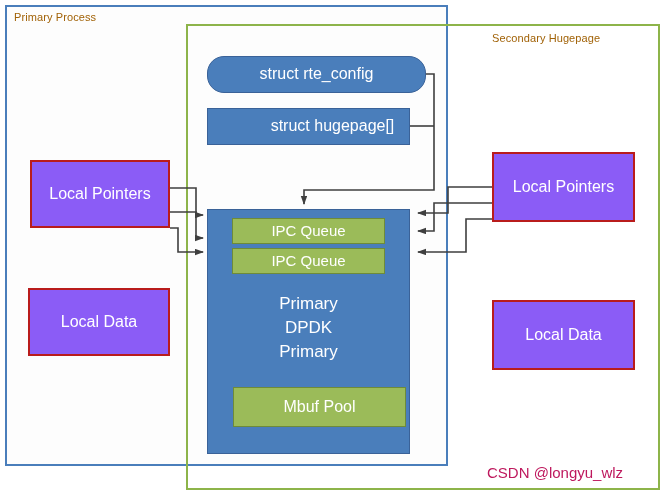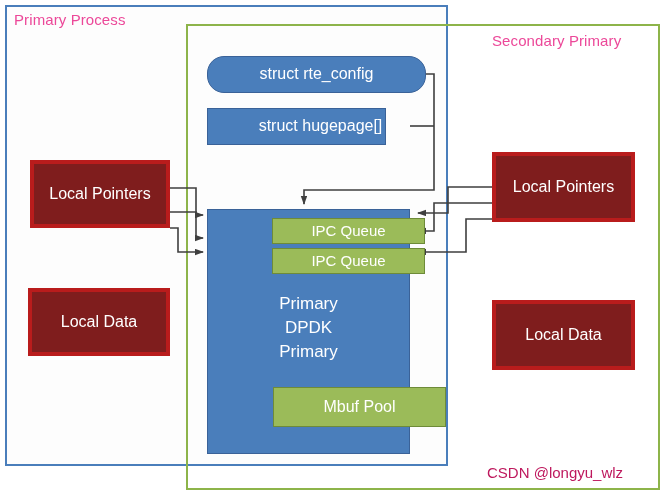--- a/index.html
+++ b/index.html
@@ -25,22 +25,22 @@
     border: 2px solid #4A7EBB;
     background: #fdfdfd;
   }
   .frame-secondary {
     left: 186px; top: 24px; width: 474px; height: 466px;
     border: 2px solid #8DB44A;
     background: transparent;
   }
   .frame-label {
     position: absolute;
-    font-size: 15px;
-    color: #ec4899;
+    font-size: 11px;
+    color: #a16207;
     white-space: nowrap;
     letter-spacing: 0.1px;
   }
   .label-primary { left: 14px; top: 11px; }
   .label-secondary { left: 492px; top: 32px; }
 
   
   .node {
     display: flex;
     align-items: center;
@@ -48,34 +48,33 @@
     text-align: center;
     color: #ffffff;
     line-height: 1.16;
     font-size: 16px;
   }
   .blue-node {
     background: #4A7EBB;
     border: 1px solid #3A6298;
   }
   .orange-node {
-    background: #7f1d1d;
-    border: 4px solid #b91c1c;
+    background: #8b5cf6;
+    border: 2px solid #b91c1c;
     font-size: 16px;
   }
   .green-node {
     background: #9BBB59;
     border: 1px solid #6E8B39;
     font-size: 15px;
-    margin-left: 40px;
   }
 
   
   .n-rte-config  { left: 207px; top: 56px;  width: 219px; height: 37px; border-radius: 17px; }
-  .n-hugepage-arr{ left: 207px; top: 108px; width: 179px; height: 37px; padding-left: 48px; }
+  .n-hugepage-arr{ left: 207px; top: 108px; width: 203px; height: 37px; padding-left: 48px; }
 
   .n-hugepage-mem {
     left: 207px; top: 209px; width: 203px; height: 245px;
     display: block;
   }
   .mem-title {
     position: absolute;
     left: 0; right: 0; top: 82px;
     text-align: center;
     color: #ffffff;
@@ -110,21 +109,21 @@
 </style>
 </head>
 <body>
 
 <div id="canvas">
 
   <div class="abs frame-primary"></div>
   <div class="frame-label label-primary">Primary Process</div>
 
   <div class="abs frame-secondary"></div>
-  <div class="frame-label label-secondary">Secondary Primary</div>
+  <div class="frame-label label-secondary">Secondary Hugepage</div>
 
   <svg id="connectors" viewBox="0 0 667 497" width="667" height="497">
     <defs>
       <marker id="arrowR" markerWidth="9" markerHeight="9" refX="8" refY="3.2" orient="auto" markerUnits="userSpaceOnUse">
         <path d="M0,0 L9,3.2 L0,6.4 z" fill="#3F3F3F"></path>
       </marker>
       <marker id="arrowL" markerWidth="9" markerHeight="9" refX="8" refY="3.2" orient="auto" markerUnits="userSpaceOnUse">
         <path d="M0,0 L9,3.2 L0,6.4 z" fill="#3F3F3F"></path>
       </marker>
       <marker id="arrowD" markerWidth="9" markerHeight="9" refX="8" refY="3.2" orient="auto" markerUnits="userSpaceOnUse">

